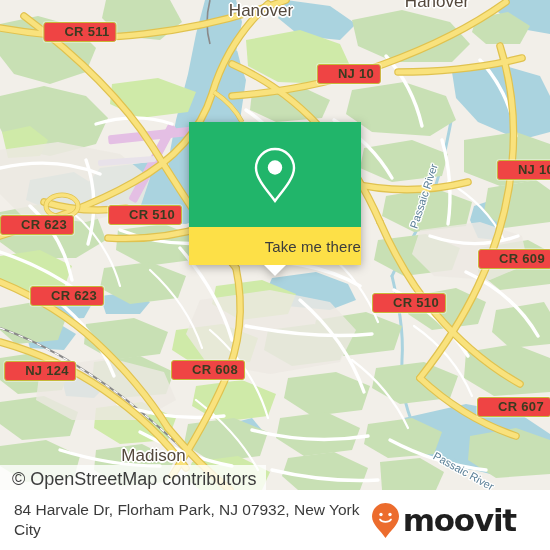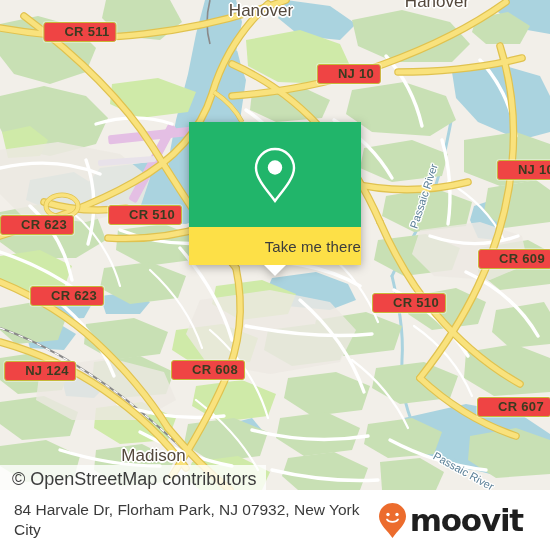--- a/index.html
+++ b/index.html
@@ -107,21 +107,21 @@
     flex:1 1 auto;
     color:#3b3b3b;
     font-size:15.5px;
     line-height:1.32;
     max-width:395px;
     padding-right:6px;
   }
   .brand{
     flex:0 0 auto;
     display:flex;align-items:center;gap:3px;
-    margin-right:13px;
+    margin-right:20px;
   }
   .brand-pin{width:29px;height:37px;display:block;}
   .brand-word{
     color:#1f1f1f;
     font-size:31px;
     font-weight:bold;
     letter-spacing:-1.2px;
     line-height:1;
     font-family:"DejaVu Sans","Liberation Sans",sans-serif;
   }

